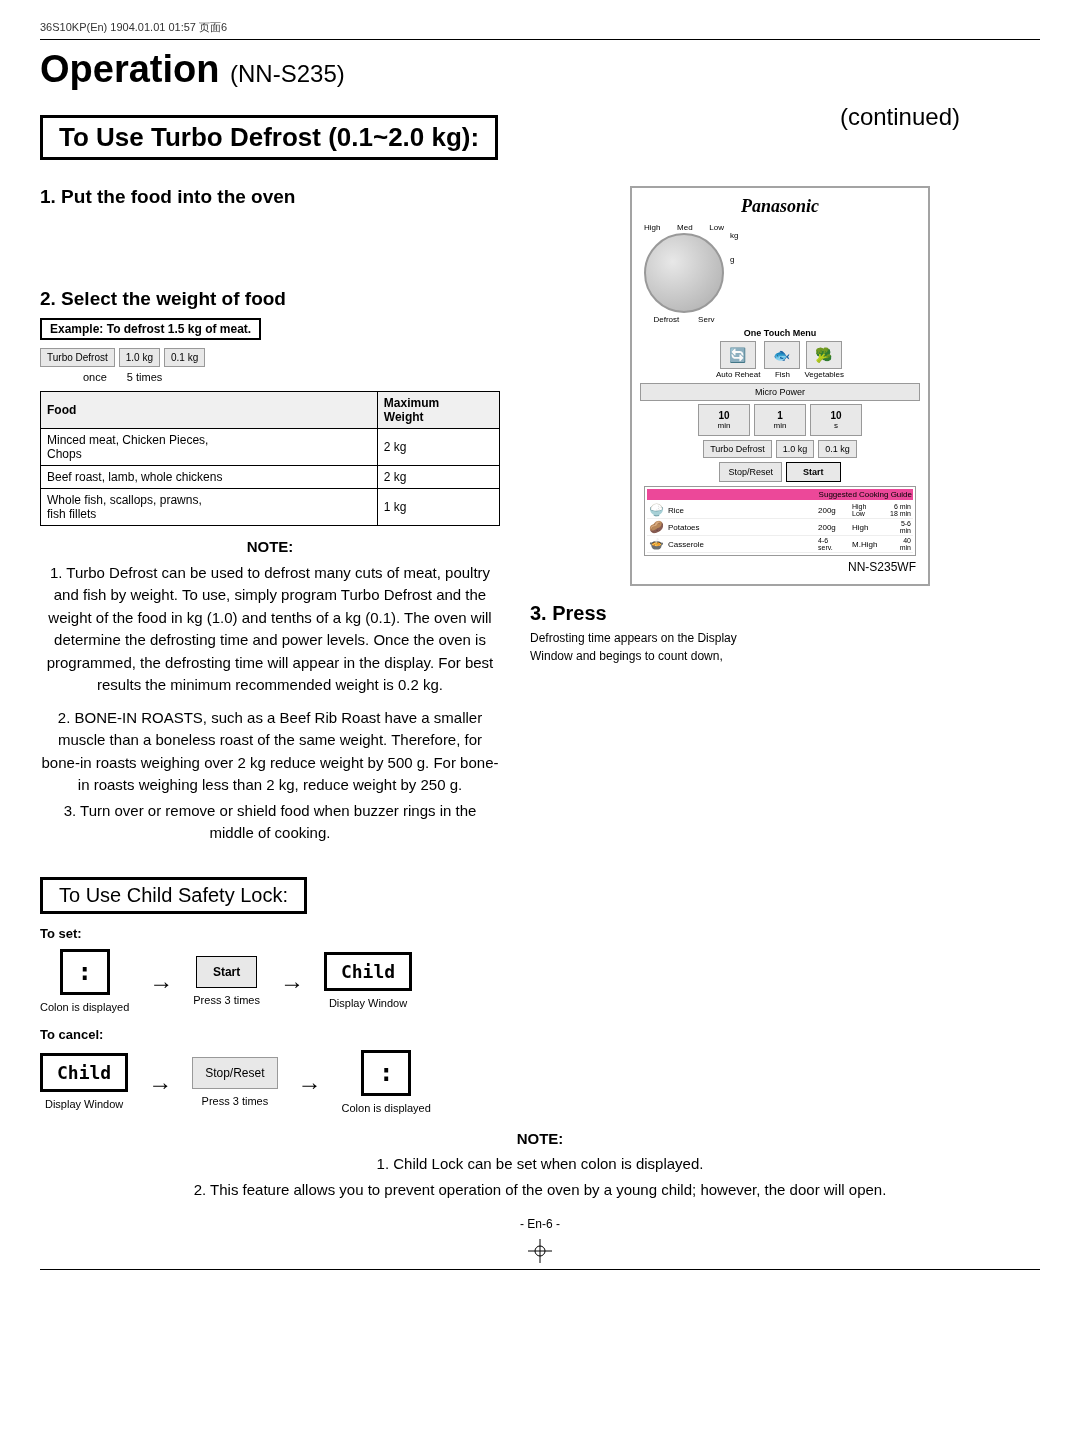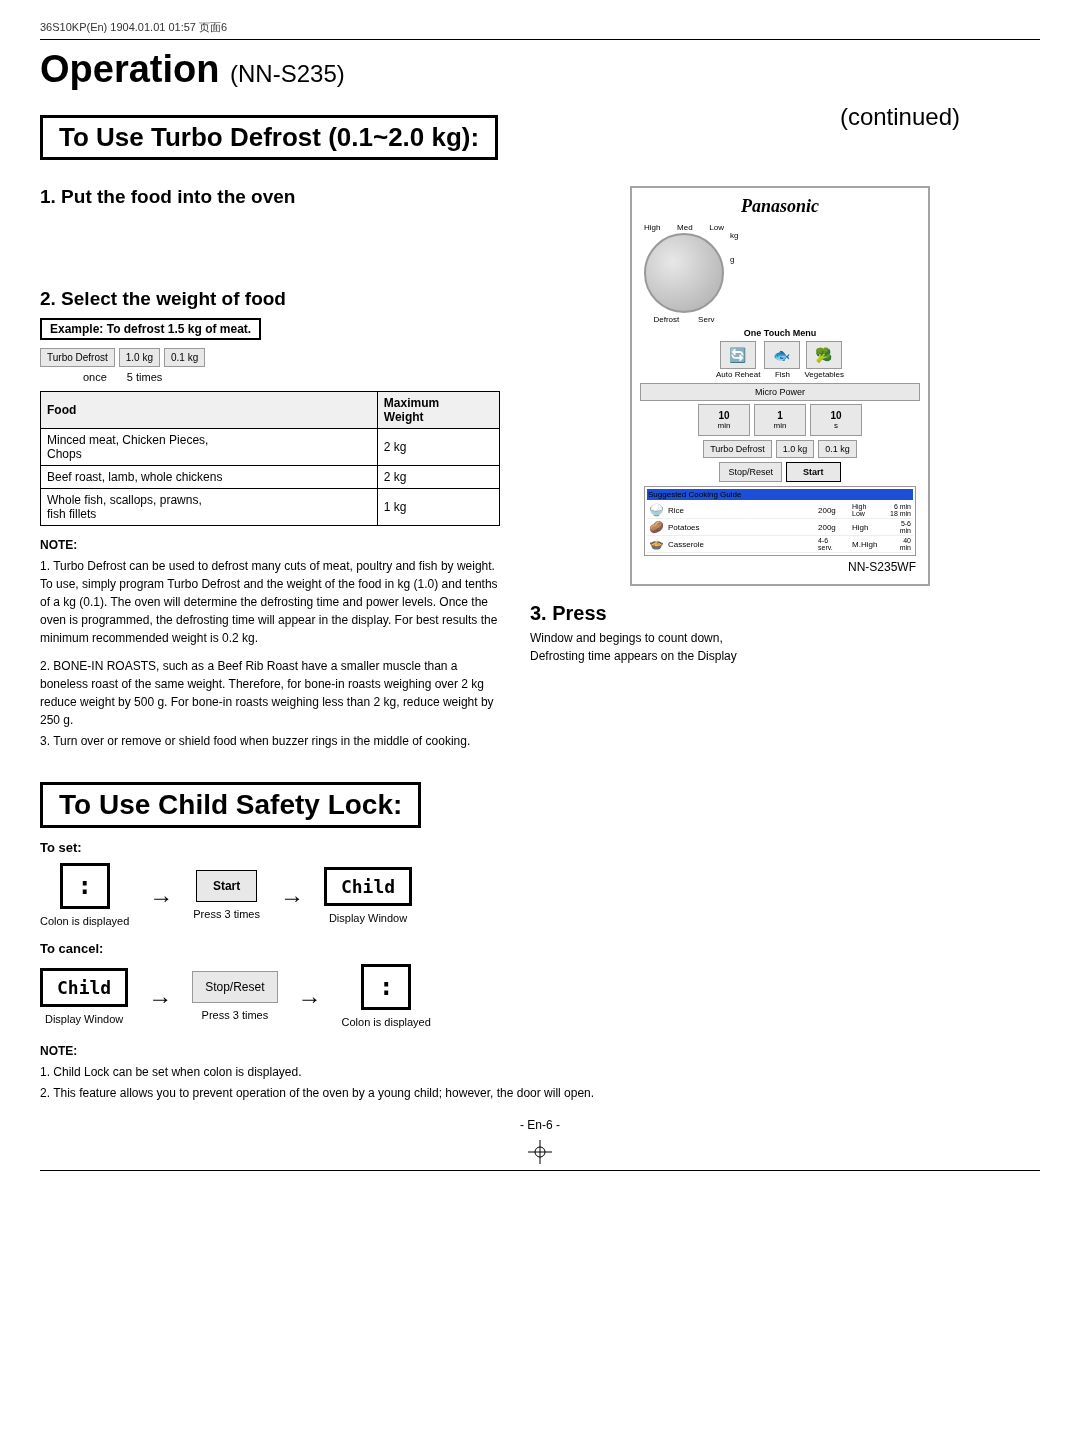--- a/index.html
+++ b/index.html
@@ -184,24 +184,24 @@
     }
 
     
     .cooking-guide {
       border: 1px solid #999;
       font-size: 8px;
       padding: 2px;
       margin: 2px 4px;
     }
     .cooking-guide-title {
-      text-align: left;
+      text-align: right;
       font-size: 8px;
       margin-bottom: 2px;
-      background: #1d4ed8;
+      background: #ec4899;
       padding: 1px;
     }
     .guide-row {
       display: flex;
       align-items: center;
       gap: 4px;
       padding: 1px 2px;
       border-bottom: 1px solid #eee;
     }
     .guide-icon { font-size: 12px; }
@@ -251,30 +251,31 @@
       background: #f0f0f0;
       font-weight: bold;
       text-align: left;
     }
     .food-table td:last-child {
       text-align: left;
     }
 
     
     .note-section {
-      font-size: 12px;
+      font-size: 15px;
       margin-bottom: 14px;
       line-height: 1.5;
+      text-align: center;
     }
     .note-title { font-weight: bold; }
 
     
     .child-section-heading {
-      font-size: 28px;
-      font-weight: bold;
+      font-size: 20px;
+      font-weight: normal;
       border: 3px solid #000;
       display: inline-block;
       padding: 4px 16px;
       margin: 10px 0 12px 0;
     }
 
     .child-demo {
       display: flex;
       align-items: center;
       gap: 20px;
@@ -539,22 +540,22 @@
           <span class="guide-power">M.High</span>
           <span class="guide-time" style="white-space:pre-line; font-size:7px;">40
 min</span>
         </div>
       </div>
       <div class="model-num">NN-S235WF</div>
     </div>
 
     <div style="margin-top:16px; padding-left:10px;">
       <div class="step3-label">3. Press</div>
+      <div class="step3-desc">Defrosting time appears on the Display</div>
       <div class="step3-desc">Window  and begings to count down,</div>
-      <div class="step3-desc">Defrosting time appears on the Display</div>
     </div>
   </div>
 </div>
 
 
 <div style="margin-top: 8px;">
   <div class="child-section-heading">
     <span>To Use Child Safety Lock:</span>
   </div>
 

